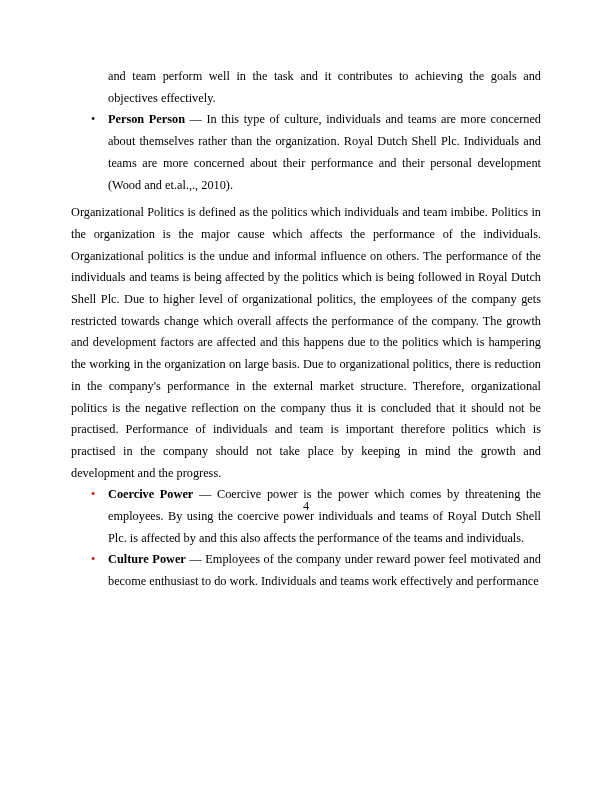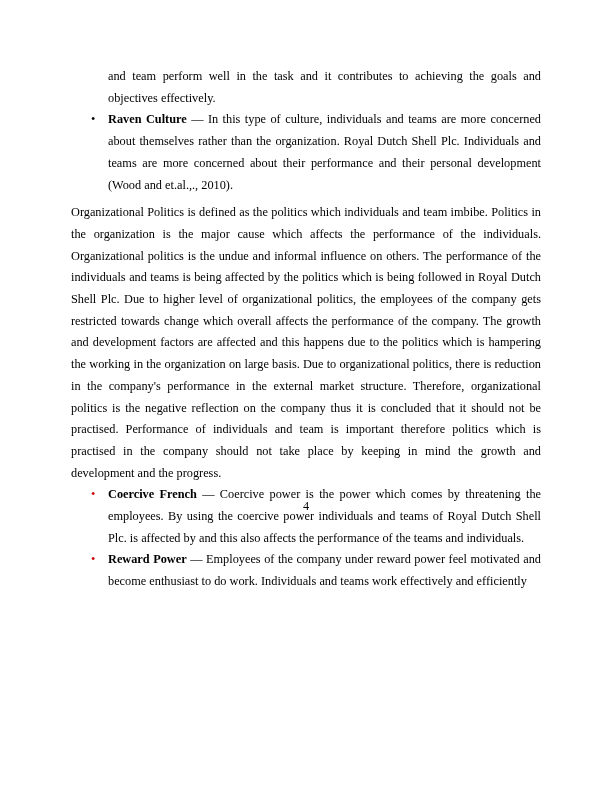--- a/index.html
+++ b/index.html
@@ -66,38 +66,38 @@
 <body>
 
 <div class="page">
   <div class="content">
 
     <p class="hang">and team perform well in the task and it contributes to achieving the goals and objectives effectively.</p>
 
     <ul class="doc-list">
       <li>
         <span class="bullet">•</span>
-        <b>Raven Culture</b>
+        <b>Person Person</b>
         <span>— In this type of culture, individuals and teams are more concerned about themselves rather than the organization. Royal Dutch Shell Plc. Individuals and teams are more concerned about their performance and their personal development (Wood and et.al.,., 2010).</span>
       </li>
     </ul>
 
     <p class="gap-lg">Organizational Politics is defined as the politics which individuals and team imbibe. Politics in the organization is the major cause which affects the performance of the individuals. Organizational politics is the undue and informal influence on others. The performance of the individuals and teams is being affected by the politics which is being followed in Royal Dutch Shell Plc. Due to higher level of organizational politics, the employees of the company gets restricted towards change which overall affects the performance of the company. The growth and development factors are affected and this happens due to the politics which is hampering the working in the organization on large basis. Due to organizational politics, there is reduction in the company's performance in the external market structure. Therefore, organizational politics is the negative reflection on the company thus it is concluded that it should not be practised. Performance of individuals and team is important therefore politics which is practised in the company should not take place by keeping in mind the growth and development and the progress.</p>
 
 
 
     <ul class="doc-list">
       <li>
         <span class="bullet" style="color: rgb(204, 0, 0);">•</span>
-        <b>Coercive French</b>
+        <b>Coercive Power</b>
         <span>— Coercive power is the power which comes by threatening the employees. By using the coercive power individuals and teams of Royal Dutch Shell Plc. is affected by and this also affects the performance of the teams and individuals.</span>
       </li>
       <li>
         <span class="bullet" style="color: rgb(204, 0, 0);">•</span>
-        <b>Reward Power</b>
-        <span>— Employees of the company under reward power feel motivated and become enthusiast to do work. Individuals and teams work effectively and efficiently</span>
+        <b>Culture Power</b>
+        <span>— Employees of the company under reward power feel motivated and become enthusiast to do work. Individuals and teams work effectively and performance</span>
       </li>
     </ul>
 
   </div>
 
   <div class="page-number">4</div>
 </div>
 
 </body></html>

